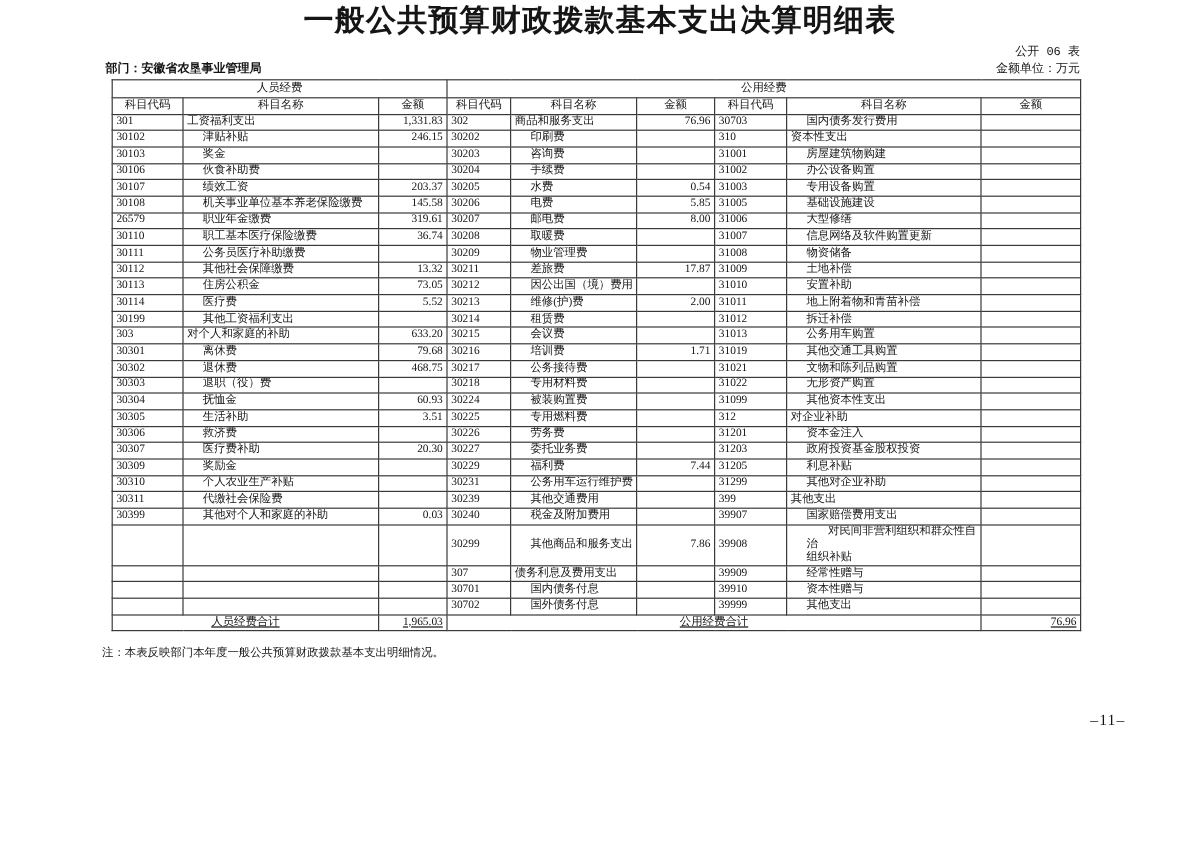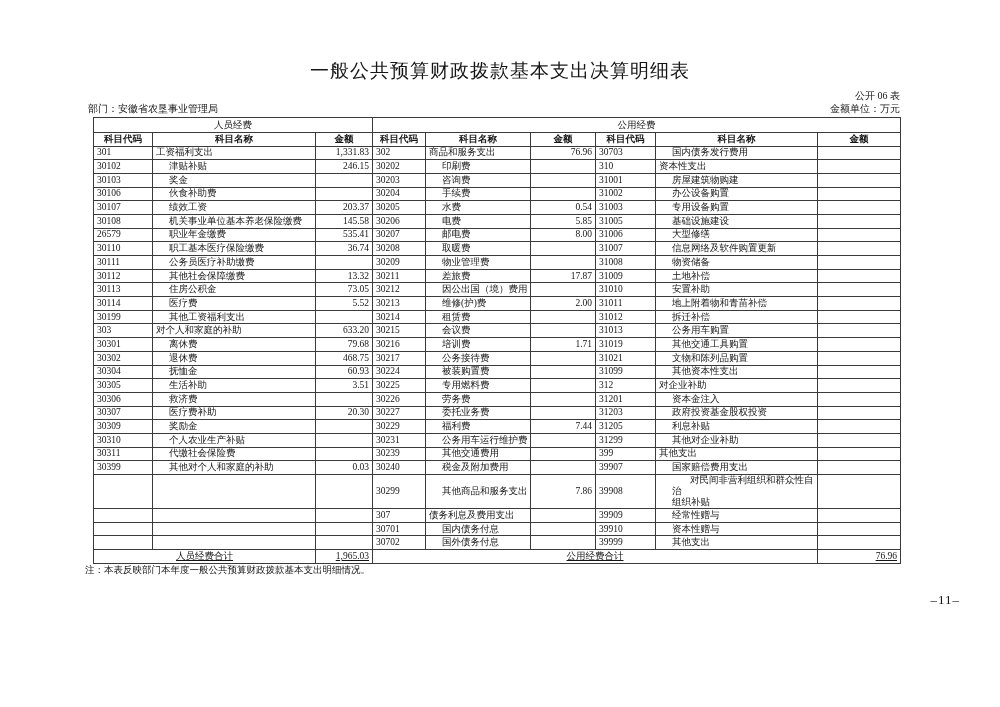--- a/index.html
+++ b/index.html
@@ -2,51 +2,51 @@
 <html><head>
 <meta charset="utf-8">
 <style>
   html,body{margin:0;padding:0;}
   body{
     width:1000px;height:707px;background:#ffffff;color:#151515;
     font-family:"Liberation Serif","DejaVu Serif",serif;
     position:relative;overflow:hidden;
   }
   .title{
-    margin:0;padding-top:58px;text-align:center;
+    margin:0;text-align:center;
     font-family:"Liberation Sans","DejaVu Sans",sans-serif;
-    font-size:19px;font-weight:normal;letter-spacing:1px;
+    font-size:25px;font-weight:bold;letter-spacing:1px;
   }
   .meta{width:807px;margin:6px 0 0 93px;font-size:10px;line-height:11.5px;}
-  .meta-line1{text-align:right;}
+  .meta-line1{text-align:right;font-family:Liberation Mono, monospace;}
   .meta-line2{display:flex;justify-content:space-between;margin-top:1px;}
-  .meta-line2 .dept{margin-left:-5px;}
+  .meta-line2 .dept{margin-left:-5px;font-weight:bold;}
   table.grid{
-    width:807px;margin:3px 0 0 93px;
+    width:807px;margin:3px 0 12px 93px;
     border-collapse:collapse;table-layout:fixed;
   }
   table.grid th,table.grid td{
     border:1px solid #3a3a3a;
     font-size:9.5px;font-weight:normal;
     padding:0 3px;line-height:11px;height:12.7px;
     overflow:hidden;white-space:nowrap;
   }
   table.grid thead tr.group th{height:14px;text-align:center;}
-  table.grid thead tr.cols th{height:12.5px;text-align:center;font-weight:bold;}
+  table.grid thead tr.cols th{height:12.5px;text-align:center;}
   td.code{text-align:left;padding-left:6px;}
   td.name{text-align:left;padding-left:4px;padding-right:2px;}
   td.name.ind{padding-left:16px;}
   td.name.wrap{white-space:pre-line;text-indent:1.9em;line-height:11px;}
   td.amt{text-align:right;padding-right:4px;}
   tr.tall td{height:26px;}
   tfoot td{height:13.5px;text-decoration:underline;}
   td.total-label{text-align:center;}
   .note{margin:0 0 0 85px;font-size:9.5px;}
   .page-number{
-    position:absolute;top:592px;right:40px;
+    position:absolute;top:592px;right:62px;
     font-size:13px;letter-spacing:1px;
   }
 </style>
 </head>
 <body>
 
 <h1 class="title">一般公共预算财政拨款基本支出决算明细表</h1>
 
 <div class="meta">
   <div class="meta-line1">公开 06 表</div>
@@ -148,21 +148,21 @@
         <td class="code">30206</td>
         <td class="name ind">电费</td>
         <td class="amt">5.85</td>
         <td class="code">31005</td>
         <td class="name ind">基础设施建设</td>
         <td class="amt"></td>
       </tr>
       <tr>
         <td class="code">26579</td>
         <td class="name ind">职业年金缴费</td>
-        <td class="amt">535.41</td>
+        <td class="amt">319.61</td>
         <td class="code">30207</td>
         <td class="name ind">邮电费</td>
         <td class="amt">8.00</td>
         <td class="code">31006</td>
         <td class="name ind">大型修缮</td>
         <td class="amt"></td>
       </tr>
       <tr>
         <td class="code">30110</td>
         <td class="name ind">职工基本医疗保险缴费</td>
@@ -253,20 +253,31 @@
       </tr>
       <tr>
         <td class="code">30302</td>
         <td class="name ind">退休费</td>
         <td class="amt">468.75</td>
         <td class="code">30217</td>
         <td class="name ind">公务接待费</td>
         <td class="amt"></td>
         <td class="code">31021</td>
         <td class="name ind">文物和陈列品购置</td>
+        <td class="amt"></td>
+      </tr>
+      <tr>
+        <td class="code">30303</td>
+        <td class="name ind">退职（役）费</td>
+        <td class="amt"></td>
+        <td class="code">30218</td>
+        <td class="name ind">专用材料费</td>
+        <td class="amt"></td>
+        <td class="code">31022</td>
+        <td class="name ind">无形资产购置</td>
         <td class="amt"></td>
       </tr>
       <tr>
         <td class="code">30304</td>
         <td class="name ind">抚恤金</td>
         <td class="amt">60.93</td>
         <td class="code">30224</td>
         <td class="name ind">被装购置费</td>
         <td class="amt"></td>
         <td class="code">31099</td>

